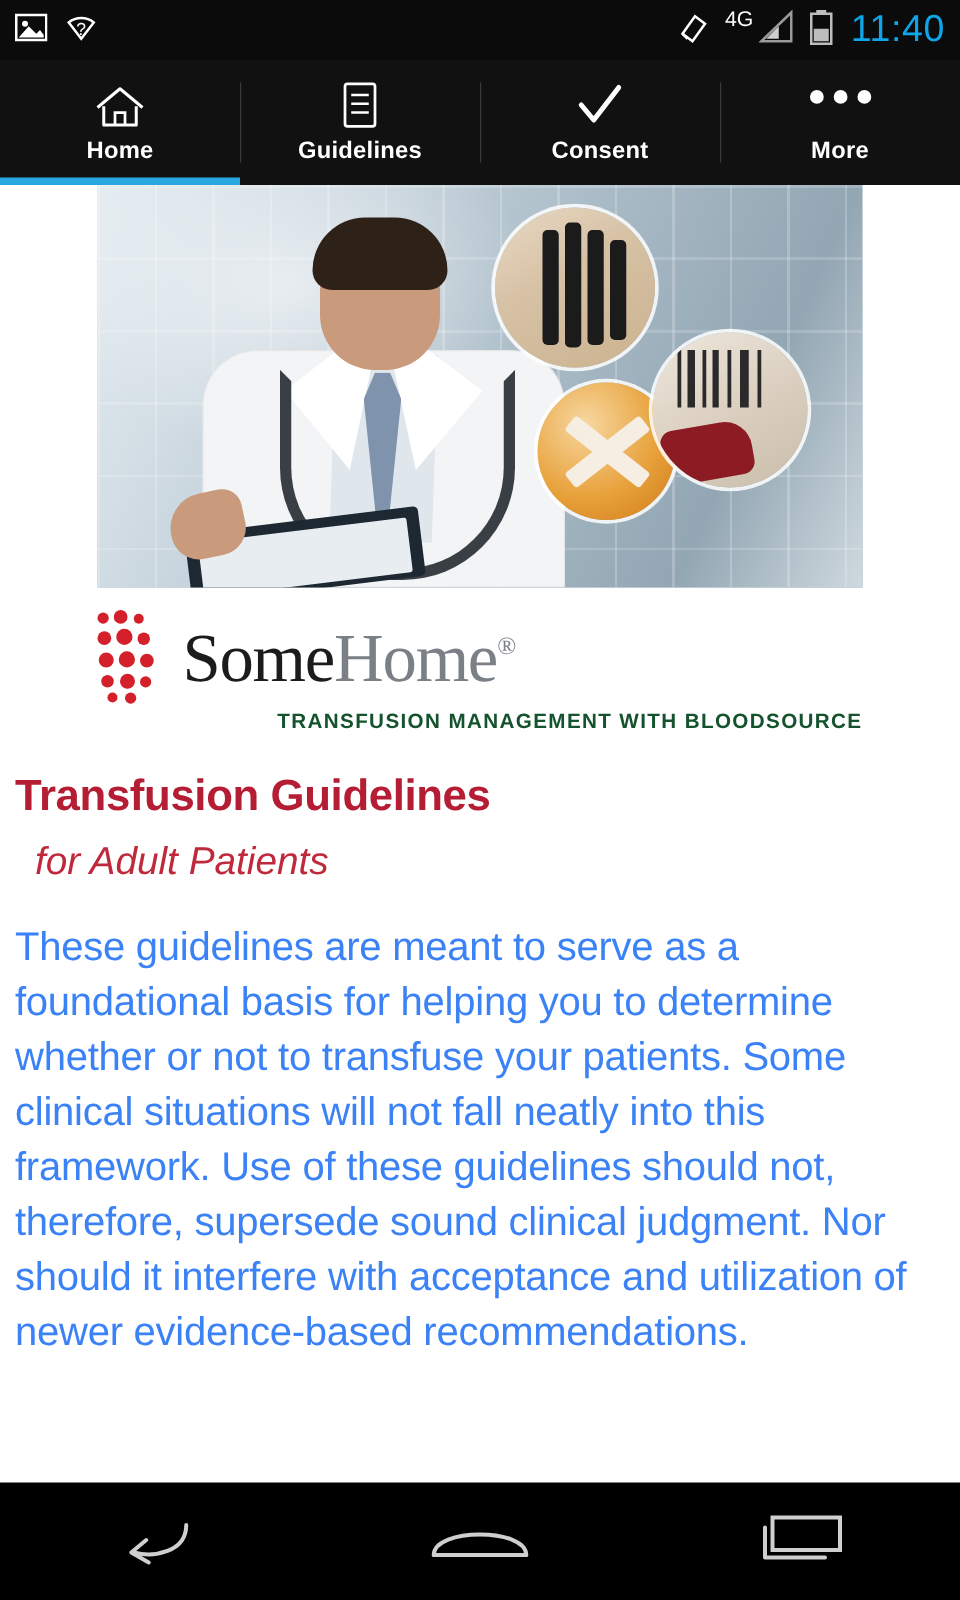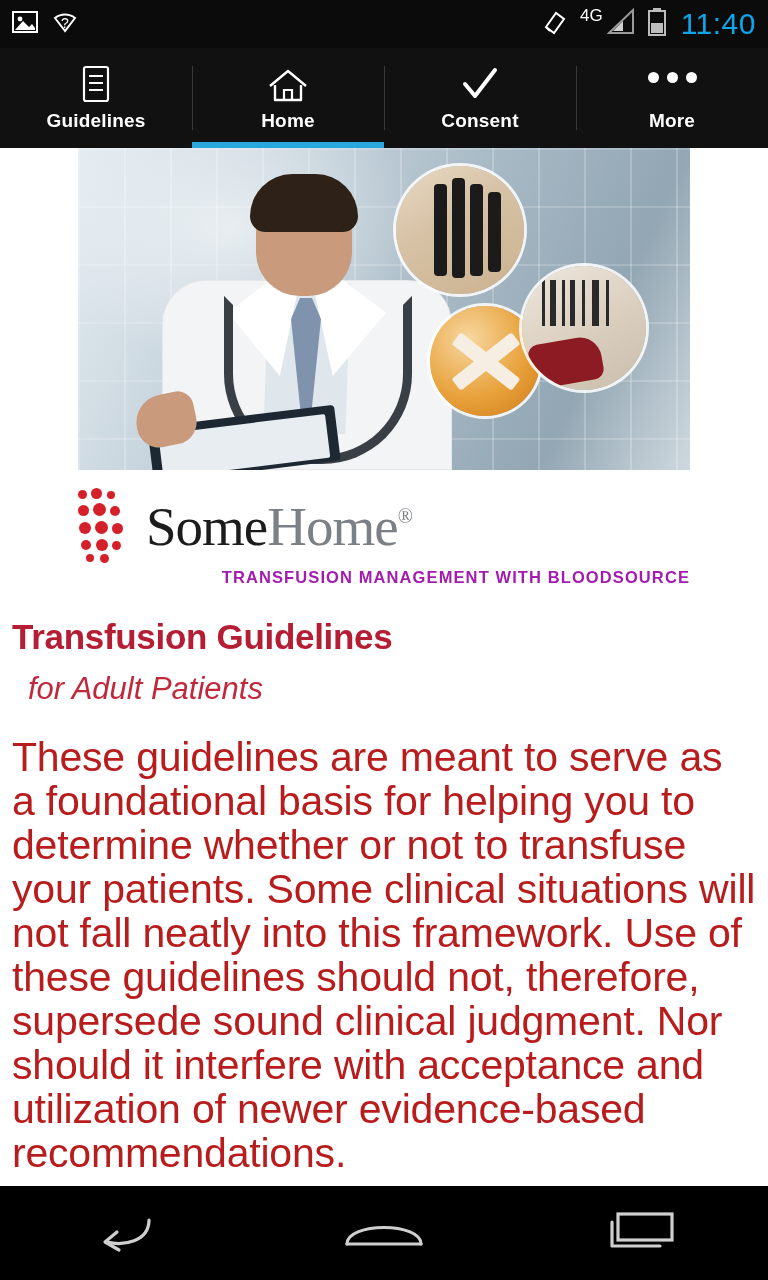--- a/index.html
+++ b/index.html
@@ -361,21 +361,21 @@
     letter-spacing: -1px;
     white-space: nowrap;
   }
   .logo-text .blood { color: #1c1c1c; }
   .logo-text .smart { color: #7b7f86; }
   .logo-text .reg { font-size: 20px; vertical-align: 22px; color: #7b7f86; }
   .tagline {
     margin: 2px 78px 0 78px;
     text-align: right;
     width: 612px;
-    color: #a21caf;
+    color: #14532d;
     font-size: 16.5px;
     font-weight: bold;
     letter-spacing: 1.1px;
   }
 
   
   .title {
     margin: 30px 12px 0 12px;
     color: #b41d33;
     font-size: 35px;
@@ -383,22 +383,22 @@
     letter-spacing: -0.3px;
   }
   .subtitle {
     margin: 14px 12px 0 28px;
     color: #c0293b;
     font-size: 31px;
     font-style: italic;
   }
   .body-copy {
     margin: 28px 12px 0 12px;
-    color: #b91c1c;
-    font-size: 41px;
+    color: #3b82f6;
+    font-size: 32px;
     line-height: 44px;
     letter-spacing: -0.2px;
   }
 
   
   .navbar {
     position: absolute;
     left: 0;
     right: 0;
     bottom: 0;
@@ -458,41 +458,41 @@
           <rect x="2" y="4" width="16" height="24" fill="none" stroke="#bdbdbd" stroke-width="2"></rect>
           <rect x="4" y="16" width="12" height="10" fill="#bdbdbd"></rect>
         </svg>
       </span>
       <span class="sb-clock">11:40</span>
     </div>
   </div>
 
   <div class="tabbar">
 
+    <div class="tab active">
+      <span class="tab-icon">
+        <svg width="44" height="40" viewBox="0 0 44 40">
+          <path d="M4 20 L22 5 L40 20" fill="none" stroke="#ffffff" stroke-width="2.4" stroke-linejoin="round"></path>
+          <path d="M9 19 L9 34 L35 34 L35 19" fill="none" stroke="#ffffff" stroke-width="2.4" stroke-linejoin="round"></path>
+          <path d="M18 34 L18 24 L26 24 L26 34" fill="none" stroke="#ffffff" stroke-width="2.2"></path>
+        </svg>
+      </span>
+      <span class="tab-label">Home</span>
+    </div>
+
     <div class="tab">
       <span class="tab-icon">
         <svg width="34" height="42" viewBox="0 0 34 42">
           <rect x="5" y="3" width="24" height="34" rx="2" fill="none" stroke="#ffffff" stroke-width="2.2"></rect>
           <line x1="10" y1="12" x2="24" y2="12" stroke="#ffffff" stroke-width="2"></line>
           <line x1="10" y1="19" x2="24" y2="19" stroke="#ffffff" stroke-width="2"></line>
           <line x1="10" y1="26" x2="24" y2="26" stroke="#ffffff" stroke-width="2"></line>
         </svg>
       </span>
       <span class="tab-label">Guidelines</span>
-    </div>
-
-    <div class="tab active">
-      <span class="tab-icon">
-        <svg width="44" height="40" viewBox="0 0 44 40">
-          <path d="M4 20 L22 5 L40 20" fill="none" stroke="#ffffff" stroke-width="2.4" stroke-linejoin="round"></path>
-          <path d="M9 19 L9 34 L35 34 L35 19" fill="none" stroke="#ffffff" stroke-width="2.4" stroke-linejoin="round"></path>
-          <path d="M18 34 L18 24 L26 24 L26 34" fill="none" stroke="#ffffff" stroke-width="2.2"></path>
-        </svg>
-      </span>
-      <span class="tab-label">Home</span>
     </div>
 
 
     <div class="tab">
       <span class="tab-icon">
         <svg width="44" height="42" viewBox="0 0 44 42">
           <path d="M7 20 L17 32 L37 6" fill="none" stroke="#ffffff" stroke-width="4" stroke-linecap="round" stroke-linejoin="round"></path>
         </svg>
       </span>
       <span class="tab-label">Consent</span>

